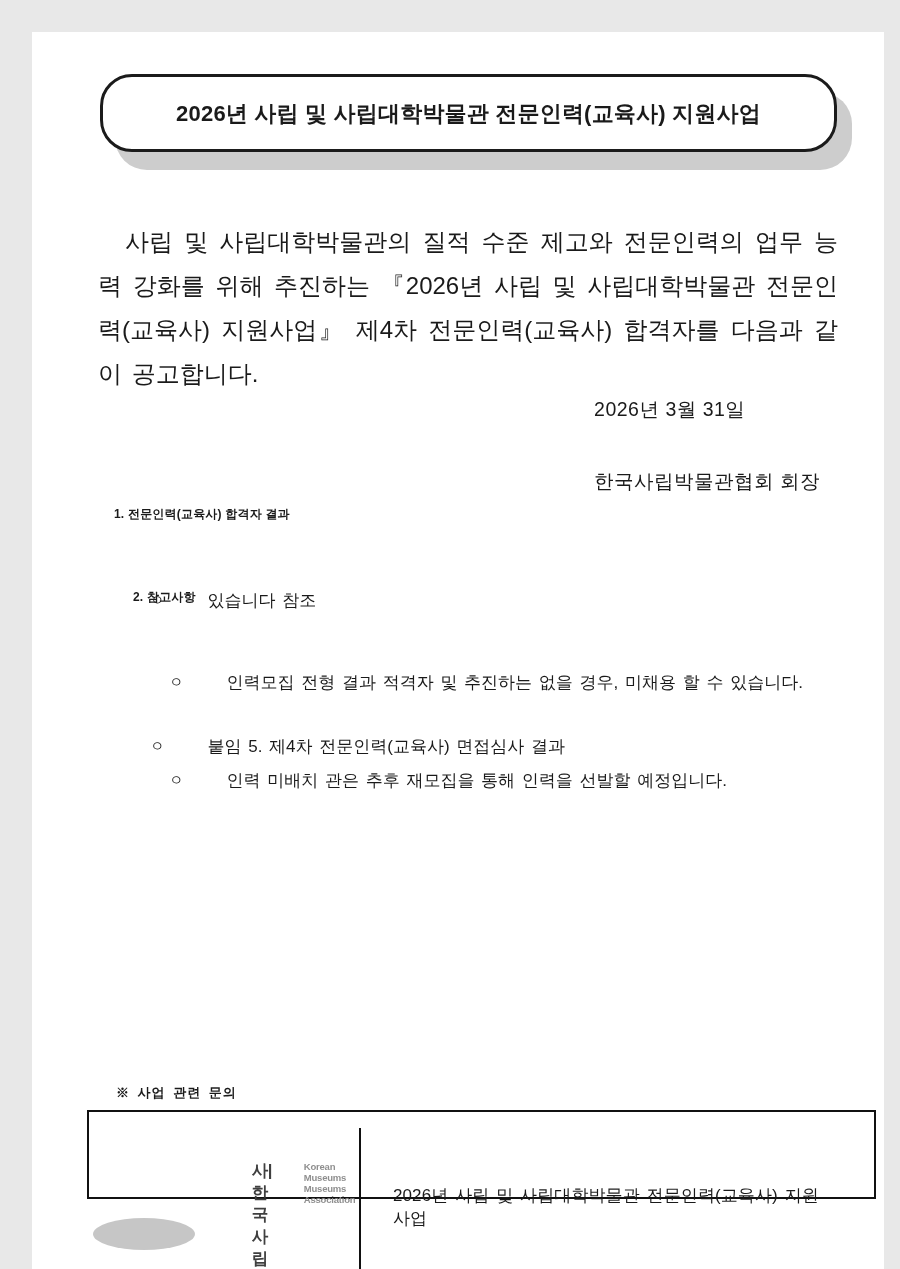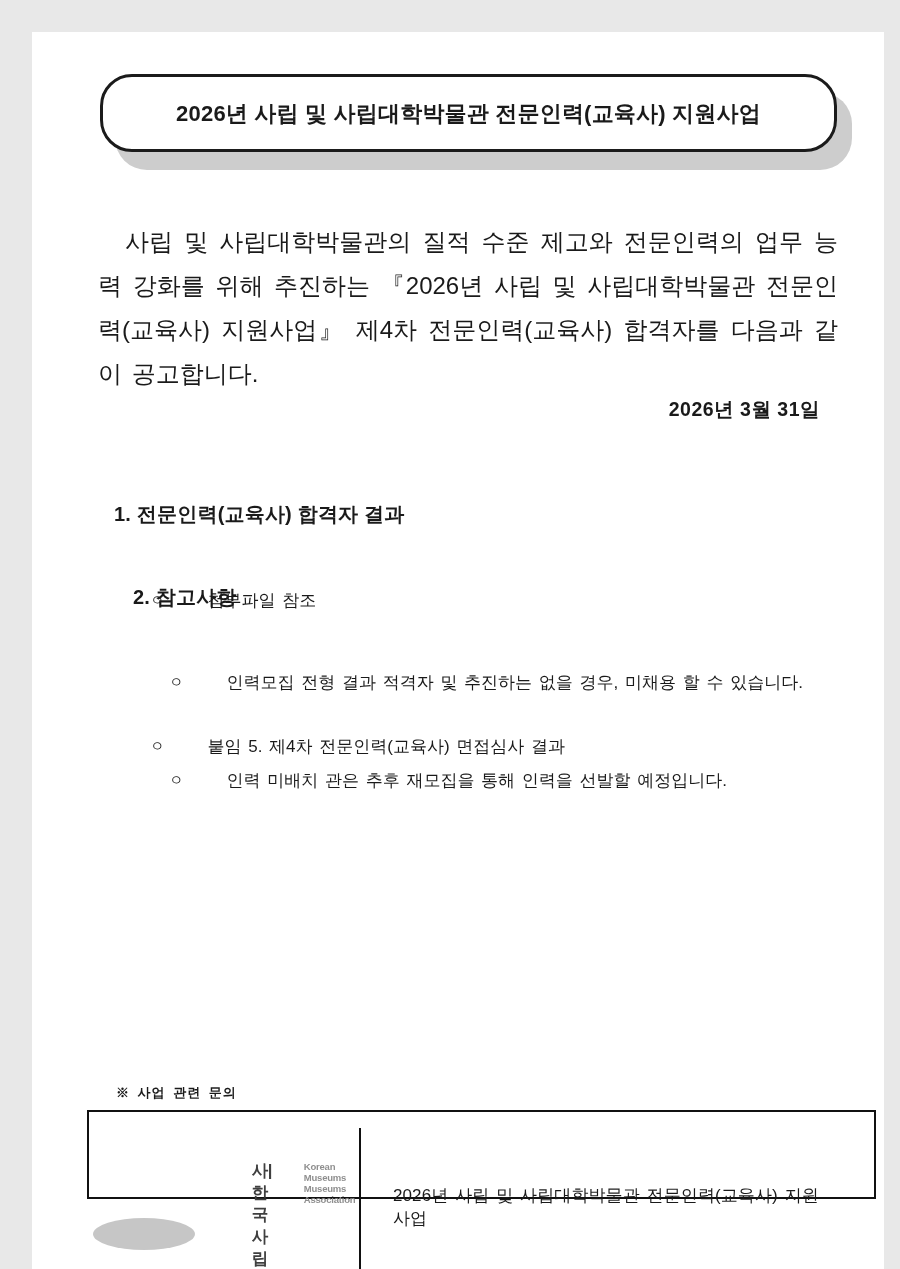--- a/index.html
+++ b/index.html
@@ -20,25 +20,25 @@
   }
   
   .intro {
     position:absolute; left:50px; top:172px; width:772px;
     font-size:24px; line-height:44px; text-align:justify;
     text-indent:27px; word-spacing:3px;
   }
   
   .signoff {
     position:absolute; right:80px; top:325px; text-align:left;
-    font-weight:bold; font-size:19.5px; line-height:40px; letter-spacing:0.5px;
+    font-weight:normal; font-size:19.5px; line-height:40px; letter-spacing:0.5px;
   }
   
   .section { position:absolute; left:50px; width:790px; }
-  .sec-heading { font-size:20px; font-weight:bold; line-height:26px; letter-spacing:0.2px; }
+  .sec-heading { font-size:12px; font-weight:bold; line-height:26px; letter-spacing:0.2px; }
   .bullet { display:flex; align-items:baseline; margin-left:20px; font-size:17px; line-height:26px; }
   .bullet .marker { font-size:14.5px; margin-right:11px; position:relative; top:-1px; }
   .bullet .btext { word-spacing:2px; }
   #sec1 { top:437px; }
   #sec2 { top:520px;margin-left:19px; }
   #sec3 { top:645px; }
   #sec1 .bullet { margin-top:13px; }
   #sec2 .bullet-0 { margin-top:12px; }
   #sec2 .bullet-1 { margin-top:8px; }
   #sec3 .bullet { margin-top:9px; }
@@ -78,27 +78,28 @@
 <div class="page">
 
   <div class="title-box">
     <div>2026년 사립 및 사립대학박물관 전문인력(교육사) 지원사업</div>
   </div>
 
   <p class="intro">사립 및 사립대학박물관의 질적 수준 제고와 전문인력의 업무 능력 강화를 위해 추진하는 『2026년 사립 및 사립대학박물관 전문인력(교육사) 지원사업』 제4차 전문인력(교육사) 합격자를 다음과 같이 공고합니다.</p>
 
   <div class="signoff">
     <div>2026년  3월  31일</div>
+    <div>한국사립박물관협회 회장</div>
   </div>
 
   <div class="section" id="sec1">
     <div class="sec-heading">1. 전문인력(교육사) 합격자 결과</div>
     <div class="bullet bullet-0">
       <span class="marker">ㅇ</span>
-      <span class="btext">첨부파일 참조</span>
+      <span class="btext">있습니다 참조</span>
     </div>
   </div>
 
   <div class="section" id="sec2">
     <div class="sec-heading">2. 참고사항</div>
     <div class="bullet bullet-0">
       <span class="marker">ㅇ</span>
       <span class="btext">인력모집 전형 결과 적격자 및 추진하는 없을 경우, 미채용 할 수 있습니다.</span>
     </div>
     <div class="bullet bullet-1">

